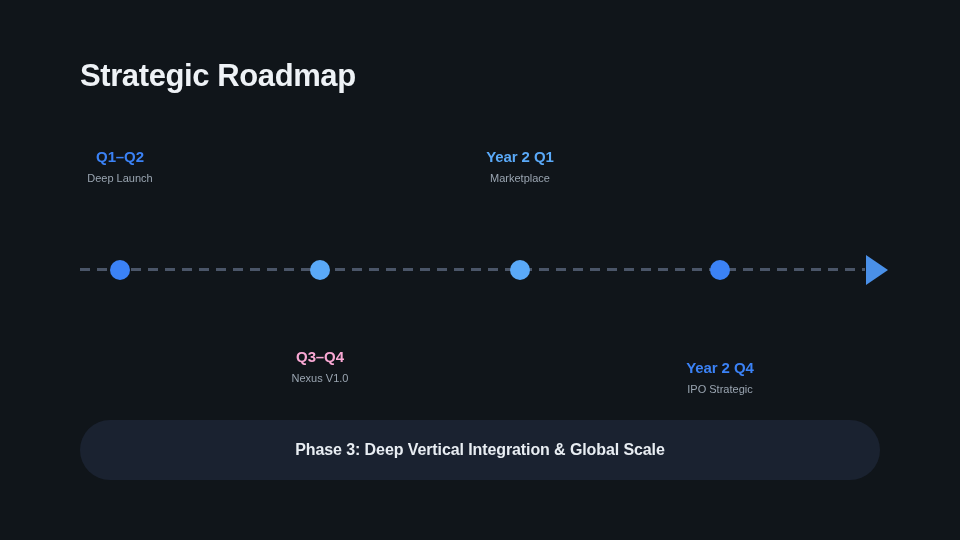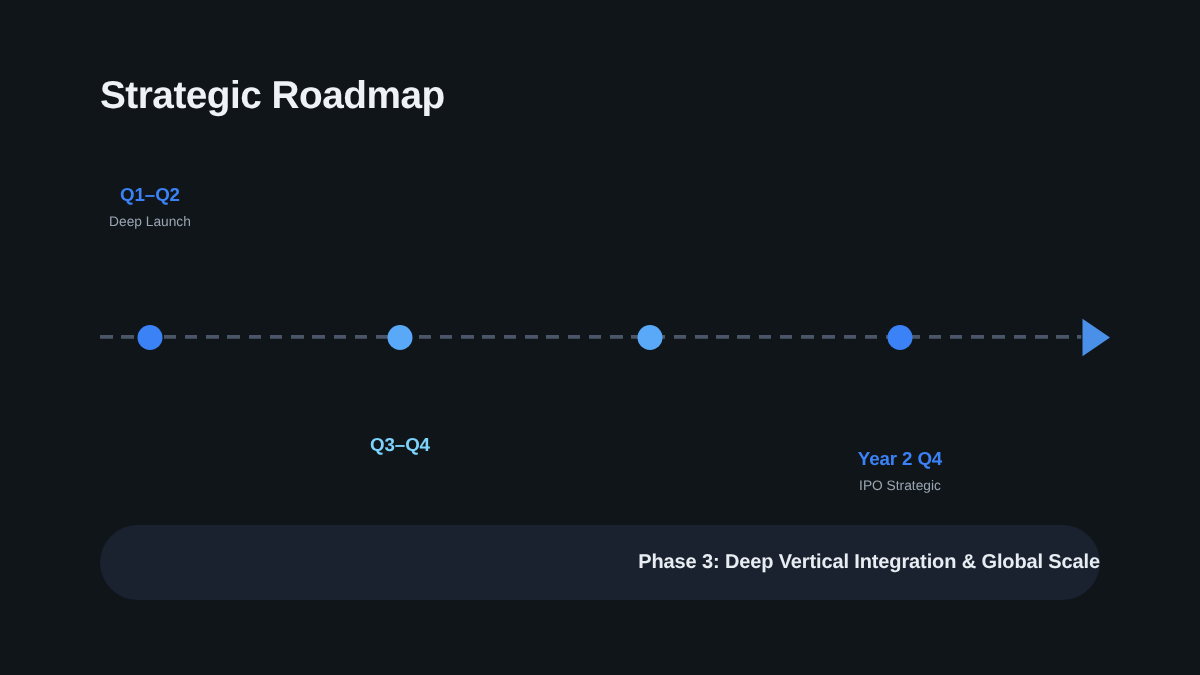--- a/index.html
+++ b/index.html
@@ -136,27 +136,32 @@
     <div class="timeline-track" style="background-image: repeating-linear-gradient(to right, rgb(74, 85, 104) 0px, rgb(74, 85, 104) 10px, rgba(0, 0, 0, 0) 10px, rgba(0, 0, 0, 0) 17px);"></div>
     <div class="timeline-arrow" style="border-left-color: rgb(74, 144, 232);"></div>
 
   <div class="milestone-dot" style="left: 120px; background: rgb(59, 130, 246);"></div>
       <div class="milestone-label above" style="left: 120px;">
         <div class="milestone-period" style="color: rgb(59, 130, 246);">Q1–Q2</div>
         <div class="milestone-desc">Deep Launch</div>
       </div>
       <div class="milestone-dot" style="left: 320px; background: rgb(90, 169, 248);"></div>
       <div class="milestone-label below" style="left: 320px;">
-        <div class="milestone-period" style="color: #7dd3fc;">Q3–Q4</div>
+        <div class="milestone-period" style="color: #f9a8d4;">Q3–Q4</div>
+        <div class="milestone-desc">Nexus V1.0</div>
       </div>
       <div class="milestone-dot" style="left: 520px; background: rgb(90, 169, 248);"></div>
+      <div class="milestone-label above" style="left: 520px;">
+        <div class="milestone-period" style="color: rgb(90, 169, 248);">Year 2 Q1</div>
+        <div class="milestone-desc">Marketplace</div>
+      </div>
       <div class="milestone-dot" style="left: 720px; background: rgb(59, 130, 246);"></div>
       <div class="milestone-label below" style="left: 720px;">
         <div class="milestone-period" style="color: rgb(59, 130, 246); margin-top: 11px;">Year 2 Q4</div>
         <div class="milestone-desc">IPO Strategic</div>
       </div>
     </div>
 
-  <div id="footer-banner" style="background: rgb(26, 34, 48); justify-content: flex-end;">
+  <div id="footer-banner" style="background: rgb(26, 34, 48);">
     <span id="footer-banner-text" style="color: rgb(232, 237, 242);">Phase 3: Deep Vertical Integration &amp; Global Scale</span>
   </div>
 
 </div>
 
 </body></html>

